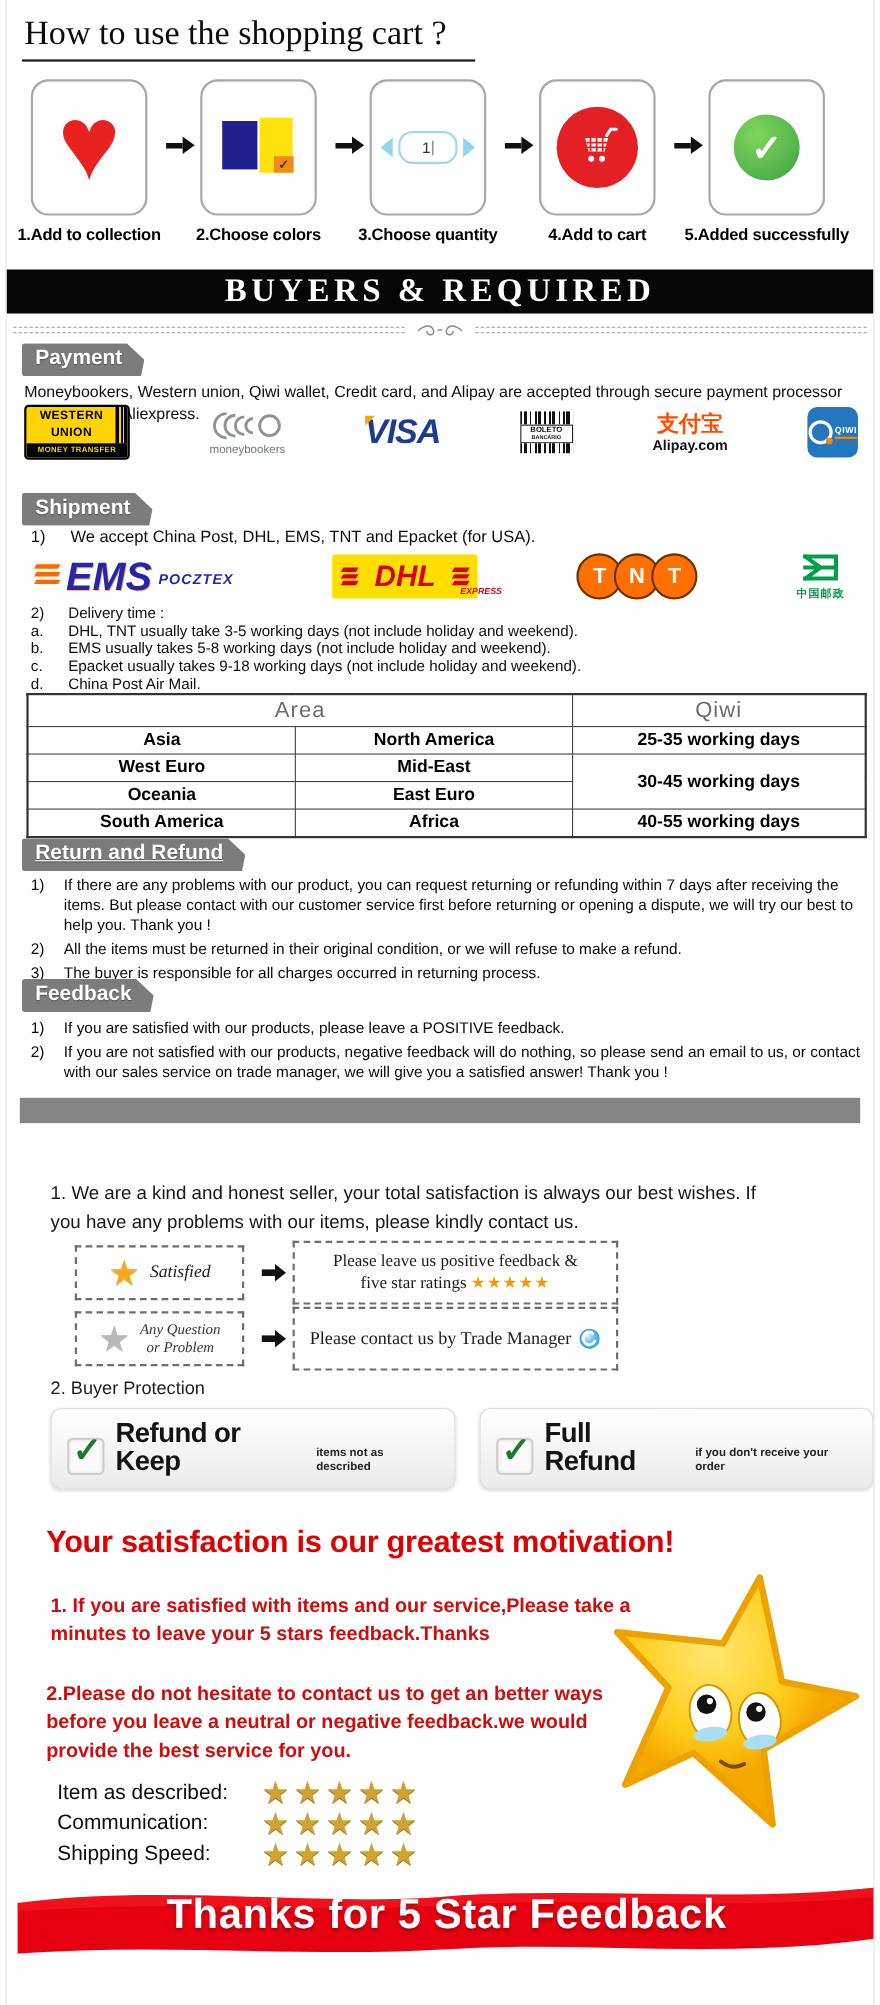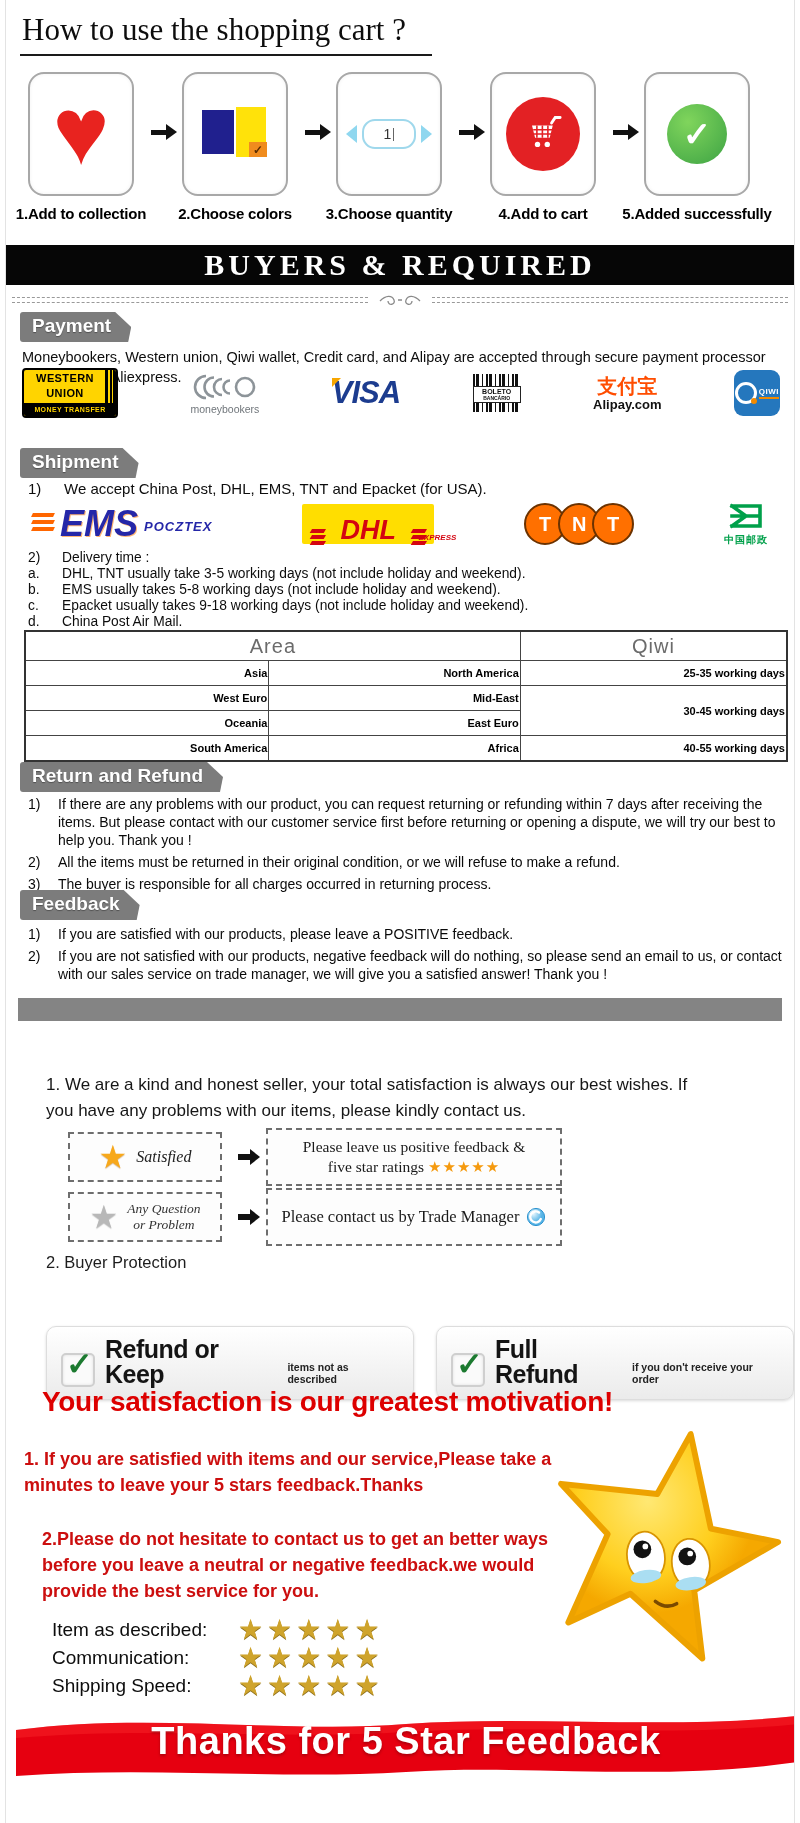--- a/index.html
+++ b/index.html
@@ -82,39 +82,39 @@
 
   
   .listline{display:flex;font-size:15px;color:#0d0d0d;}
   .listline .n{flex:0 0 36px;}
   .shiplogos{left:26px;right:26px;top:498px;height:52px;display:flex;align-items:center;justify-content:space-between;}
   .logo-ems{display:flex;align-items:flex-end;gap:6px;}
   .ems-flag{display:flex;flex-direction:column;gap:3px;margin-bottom:8px;}
   .ems-flag b{display:block;width:22px;height:4px;background:#f60;transform:skewX(-25deg);}
   .ems-word{font-size:36px;font-weight:900;font-style:italic;color:#2527a8;line-height:.85;text-shadow:1px 1px 0 rgba(255,120,0,.55);}
   .ems-sub{font-size:13px;font-weight:900;font-style:italic;color:#2527a8;letter-spacing:1px;margin-bottom:5px;}
-  .logo-dhl{width:132px;height:40px;background:#ffde00;display:flex;align-items:flex-end;justify-content:center;gap:16px;position:relative;border-radius:2px;}
+  .logo-dhl{width:132px;height:40px;background:#ffde00;display:flex;align-items:center;justify-content:center;gap:16px;position:relative;border-radius:2px;}
   .dhl-bars{display:flex;flex-direction:column;gap:2.5px;}
   .dhl-bars b{display:block;width:14px;height:3.5px;background:#d40511;transform:skewX(-30deg);}
   .dhl-word{font-size:27px;font-weight:900;font-style:italic;color:#d40511;line-height:1;}
   .dhl-sub{position:absolute;bottom:2px;left:57%;font-size:8px;font-style:italic;font-weight:700;color:#d40511;padding-left:41px;}
   .logo-tnt{display:flex;}
   .tnt-c{width:38px;height:38px;border-radius:50%;background:#ff7000;border:2px solid #6b3200;color:#fff;
         font-weight:900;font-size:20px;display:flex;align-items:center;justify-content:center;margin-left:-8px;}
   .tnt-c:first-child{margin-left:0;}
   .logo-cp{display:flex;flex-direction:column;align-items:center;gap:2px;}
   .cp-t{font-size:10px;color:#00a04a;font-weight:700;letter-spacing:1px;}
 
   .delivery{left:22px;top:550px;width:760px;}
   .dl{display:flex;font-size:13.8px;line-height:16px;color:#0d0d0d;}
   .dl .n{flex:0 0 34px;}
 
   .shiptable{left:18px;top:630px;width:764px;border-collapse:collapse;background:#fff;}
   .shiptable th{border:1px solid #444;font-weight:400;font-size:20px;color:#6b6b6b;height:26px;letter-spacing:1px;}
-  .shiptable td{border:1px solid #444;font-weight:600;font-size:11px;color:#000;height:22px;text-align:right;}
+  .shiptable td{border:1px solid #444;font-weight:600;font-size:16px;color:#000;height:22px;text-align:center;}
   .shiptable{border:2px solid #333;}
 
   .numlist{width:770px;}
   .numlist .item{display:flex;font-size:14px;line-height:18px;color:#0a0a0a;margin-bottom:4px;}
   .numlist .n{flex:0 0 30px;}
 
   .graybar{left:12px;right:12px;top:998px;height:23px;background:#848484;}
 
   .note{left:40px;top:1072px;width:664px;font-size:17px;line-height:1.5;color:#161616;}
 
@@ -141,21 +141,21 @@
   .cbox{width:30px;height:30px;border:2px solid #cfcfcf;border-radius:5px;background:#fafafa;position:relative;
         box-shadow:inset 0 0 3px #ddd;flex:0 0 30px;}
   .cbox::after{content:"✓";position:absolute;left:3px;top:-10px;font-size:32px;font-weight:900;color:#1c7a30;}
   .badge .t{font-size:25px;font-weight:700;color:#141414;letter-spacing:-.5px;line-height:1;}
   .badge .s{font-size:10.5px;font-weight:700;color:#222;margin-bottom:2px;}
 
   
   .motiv{left:0;right:0;top:1380px;height:443px;}
   .headline{position:absolute;left:36px;top:6px;font-size:28px;font-weight:800;color:#dd0000;letter-spacing:-.3px;}
   .redpara{position:absolute;font-size:18px;line-height:1.45;font-weight:600;color:#cc0e0e;}
-  .rp1{left:18px;top:66px;width:548px;}
+  .rp1{left:40px;top:66px;width:548px;}
   .rp2{left:36px;top:146px;width:512px;}
   .star-svg{position:absolute;right:4px;top:32px;}
   .ratings{position:absolute;left:46px;top:236px;}
   .rrow{display:flex;align-items:center;height:28px;}
   .rlabel{font-size:19px;color:#0d0d0d;width:186px;}
   .rstars{font-size:28px;color:#cfa42c;letter-spacing:4px;line-height:1;text-shadow:0 1px 0 #8a6d1d;}
   .ribbon{position:absolute;left:4px;top:324px;width:792px;height:86px;}
   .ribbon-text{position:absolute;left:0;right:0;top:16px;text-align:center;font-size:38px;font-weight:800;color:#fff;
         letter-spacing:.5px;text-shadow:0 2px 3px rgba(0,0,0,.25);}
 </style>
@@ -360,21 +360,21 @@
       <td>East Euro</td>
     </tr>
     <tr>
       <td>South America</td>
       <td>Africa</td>
       <td>40-55 working days</td>
     </tr>
   </tbody>
     </table>
 
-  <div class="abs tag" style="left:14px;top:762px;">Return and Refund</div>
+  <div class="abs tag" style="left:14px;top:762px;text-decoration:underline;">Return and Refund</div>
   <div class="abs numlist" style="left:22px;top:795px;">
     <div class="item">
       <span class="n">1)</span>
         <span>If there are any problems with our product, you can request returning or refunding within 7 days after receiving the items. But please contact with our customer service first before returning or opening a dispute, we will try our best to  help you. Thank you !</span>
     </div>
     <div class="item">
       <span class="n">2)</span>
         <span>All the items must be returned in their original condition, or we will refuse to make a refund.</span>
     </div>
     <div class="item">
@@ -438,21 +438,21 @@
               </radialGradient>
             </defs>
           <circle cx="10" cy="10" r="8.6" fill="url(#tm)" stroke="#2e93cf" stroke-width="1"></circle>
           <path d="M13 5.5 a5.5 5.5 0 1 0 1.8 6.5" stroke="#fff" stroke-width="2.4" fill="none" stroke-linecap="round"></path>
         </svg>
       </div>
     </div>
   </div>
 
   <div class="abs prot-h" style="left:40px;top:1253px;">2. Buyer Protection</div>
-  <div class="abs badges" style="left:40px;top:1280px;margin-top:46px;">
+  <div class="abs badges" style="left:40px;top:1280px;">
     <div class="badge">
       <span class="cbox"></span>
       <span class="t">Refund or Keep</span>
       <span class="s">items not as described</span>
     </div>
     <div class="badge">
       <span class="cbox"></span>
       <span class="t">Full Refund</span>
       <span class="s">if you don't receive your order</span>
     </div>

